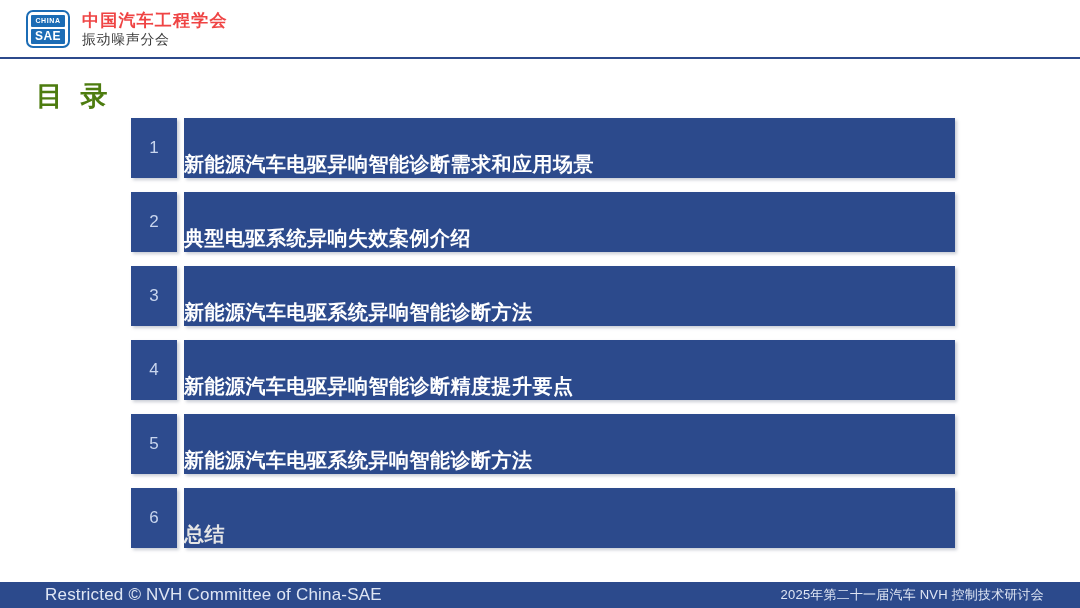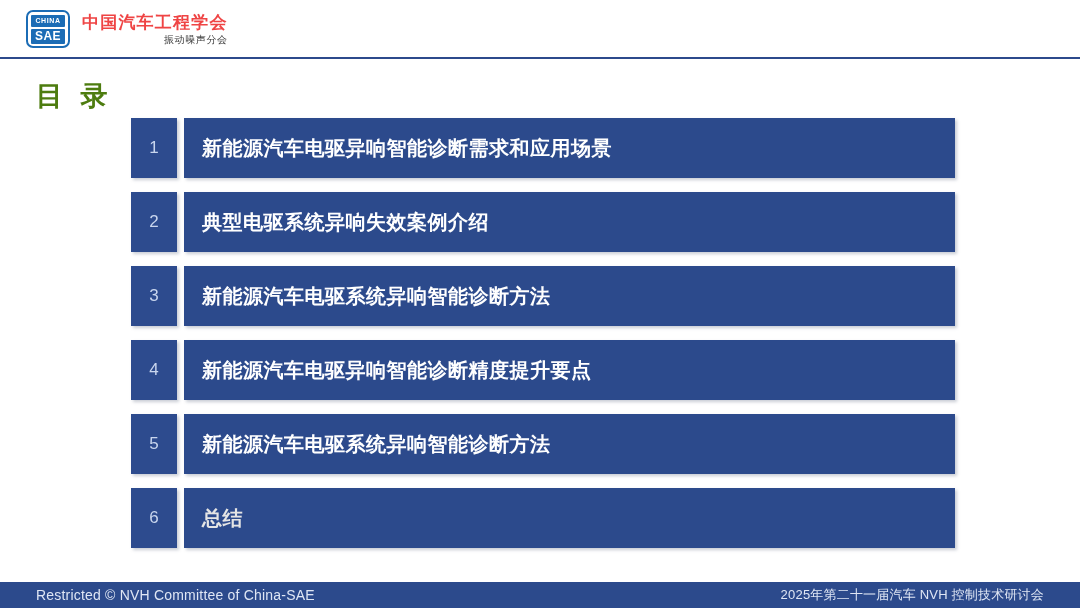--- a/index.html
+++ b/index.html
@@ -54,22 +54,22 @@
     display:flex; align-items:center; justify-content:center;
     border-radius:1px;
     line-height:1;
   }
   .org-text { margin-left:12px; display:flex; flex-direction:column; justify-content:center; }
   .org-name {
     font-size:17px; font-weight:bold; color:#ef4444;
     letter-spacing:1.2px; line-height:1.15;
   }
   .org-sub {
-    font-size:10px; color:#3a3a3a;
-    letter-spacing:0.6px; margin-top:2px; line-height:1.1;text-align:right;
+    font-size:14px; color:#3a3a3a;
+    letter-spacing:0.6px; margin-top:2px; line-height:1.1;
   }
   .header-rule {
     position:absolute; left:0; top:57px;
     width:1080px; height:2px;
     background:#2c4a8c;
   }
 
   
   .page-title {
     position:absolute; left:36px; top:78px;
@@ -92,42 +92,41 @@
     background:#2d4b8e;
     color:#c9d6ee;
     font-size:17px;
     display:flex; align-items:center; justify-content:center;
     box-shadow:2px 2px 3px rgba(120,130,150,0.40);
   }
   .toc-bar {
     flex:1 1 auto;
     margin-left:7px;
     background:#2c4a8c;
-    display:flex; align-items:center;
-    padding-left:18px;
+    display:flex; align-items:flex-end;
     box-shadow:2px 2px 3px rgba(120,130,150,0.40);
   }
   .toc-label {
     font-size:20px; font-weight:bold;
     color:#ffffff;
     letter-spacing:0.5px;
   }
   .toc-label.accent { color:#e5e5e5; }
 
   
   .footer {
     position:absolute; left:0; bottom:0;
     width:1080px; height:26px;
     background:#2c4a8c;
     display:flex; align-items:center;
     justify-content:space-between;
   }
   .footer-left {
-    color:#dfe6f4; font-size:14px;
-    padding-left:36px; letter-spacing:0.2px;
+    color:#dfe6f4; font-size:17px;
+    padding-left:45px; letter-spacing:0.2px;
   }
   .footer-right {
     color:#dfe6f4; font-size:13px;
     padding-right:36px; letter-spacing:0.2px;
   }
 </style>
 </head>
 <body>
 
 <div class="slide">

